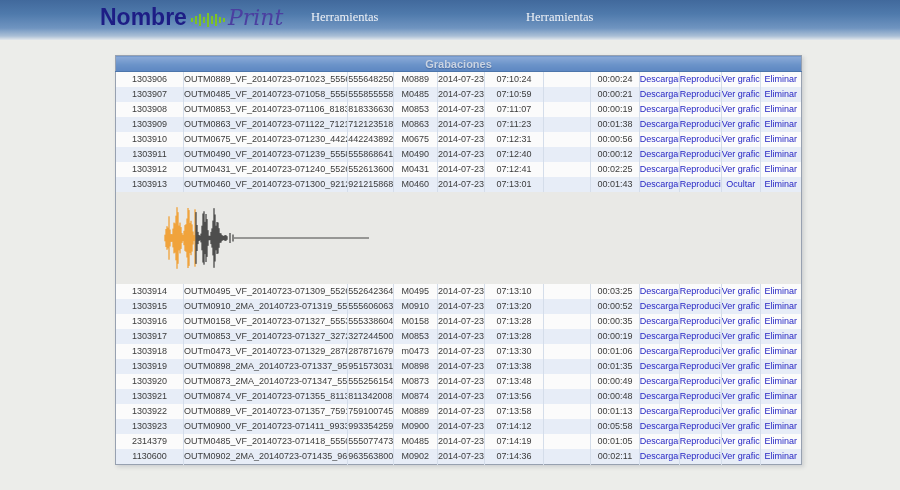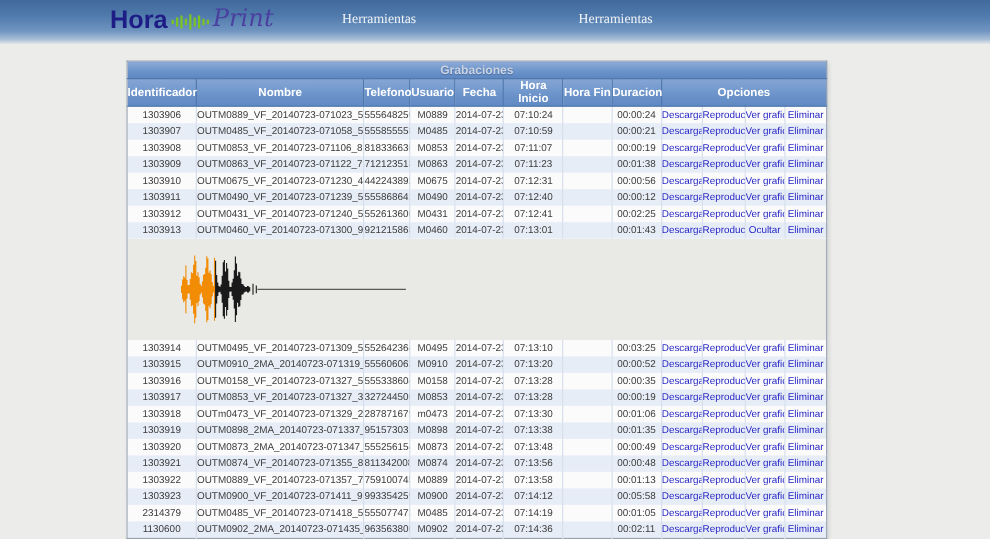--- a/index.html
+++ b/index.html
@@ -14,21 +14,21 @@
   .logo{ position:absolute; left:100px; top:4px; display:flex; align-items:center; }
   .logo-voice{ font-family:"Liberation Sans",sans-serif; font-weight:bold; font-size:23px; color:#1d1d85; letter-spacing:0px; }
   .logo-wave{ margin:4px 2px 0 3px; }
   .logo-print{ font-family:"DejaVu Serif",serif; font-style:italic; font-weight:normal; font-size:22px; color:#4b3fa0; }
   .nav-link{ position:absolute; top:10px; font-family:"Liberation Serif",serif; font-size:12.5px; color:#f2f4f8; text-decoration:none; cursor:pointer; }
   .nav-config{ left:311px; }
   .nav-tools{ left:526px; }
 
   
   .grid{
-    margin:15px 0 0 115px; width:637px;
+    margin:15px 0 0 115px; width:687px;
     border-collapse:collapse; table-layout:fixed;
     border:1px solid #97a1b0;
     box-shadow:2px 2px 4px rgba(60,70,90,0.18);
     background:#fcfcfc;
   }
   .title-row th{
     height:16px; font-size:11px; font-weight:bold; text-align:center;
     color:#c9d3e2; text-shadow:0 1px 1px rgba(20,40,90,0.35);
     background:linear-gradient(to bottom,#8cabd8 0%,#6b93c9 55%,#5d87c2 100%);
     border-bottom:1px solid #4d76ab;
@@ -54,21 +54,21 @@
   }
   .waveform-svg{ display:block; }
 </style>
 </head>
 <body>
 
 <div class="page">
 
   <header class="app-header">
     <div class="logo">
-      <span class="logo-voice">Hora</span>
+      <span class="logo-voice">Nombre</span>
       <svg class="logo-wave" width="36" height="18" viewBox="0 0 36 18">
         <g stroke="#7ec421" stroke-width="2">
           <line x1="2" y1="7" x2="2" y2="11"></line>
           <line x1="6" y1="5" x2="6" y2="13"></line>
           <line x1="10" y1="3" x2="10" y2="15"></line>
           <line x1="14" y1="6" x2="14" y2="12"></line>
           <line x1="18" y1="2" x2="18" y2="16"></line>
           <line x1="22" y1="5" x2="22" y2="13"></line>
           <line x1="26" y1="3" x2="26" y2="15"></line>
           <line x1="30" y1="6" x2="30" y2="12"></line>
@@ -96,31 +96,20 @@
           <col style="width:45px">
         <col style="width:37px">
           <col style="width:39px">
           <col style="width:36px">
           <col style="width:38px">
       </colgroup>
       <thead>
         <tr class="title-row">
           <th colspan="12">Grabaciones</th>
         </tr>
-        <tr class="head-row" id="head-row">
-            <th>Identificador</th>
-            <th>Nombre</th>
-            <th>Telefono</th>
-            <th>Usuario</th>
-            <th>Fecha</th>
-            <th>Hora Inicio</th>
-            <th>Hora Fin</th>
-            <th>Duracion</th>
-            <th colspan="4">Opciones</th>
-          </tr>
       </thead>
       <tbody id="tbody">
           <tr class="odd">
             <td>1303906</td>
             <td>OUTM0889_VF_20140723-071023_5556482501</td>
             <td>5556482501</td>
             <td>M0889</td>
             <td>2014-07-23</td>
             <td>07:10:24</td>
             <td></td>

